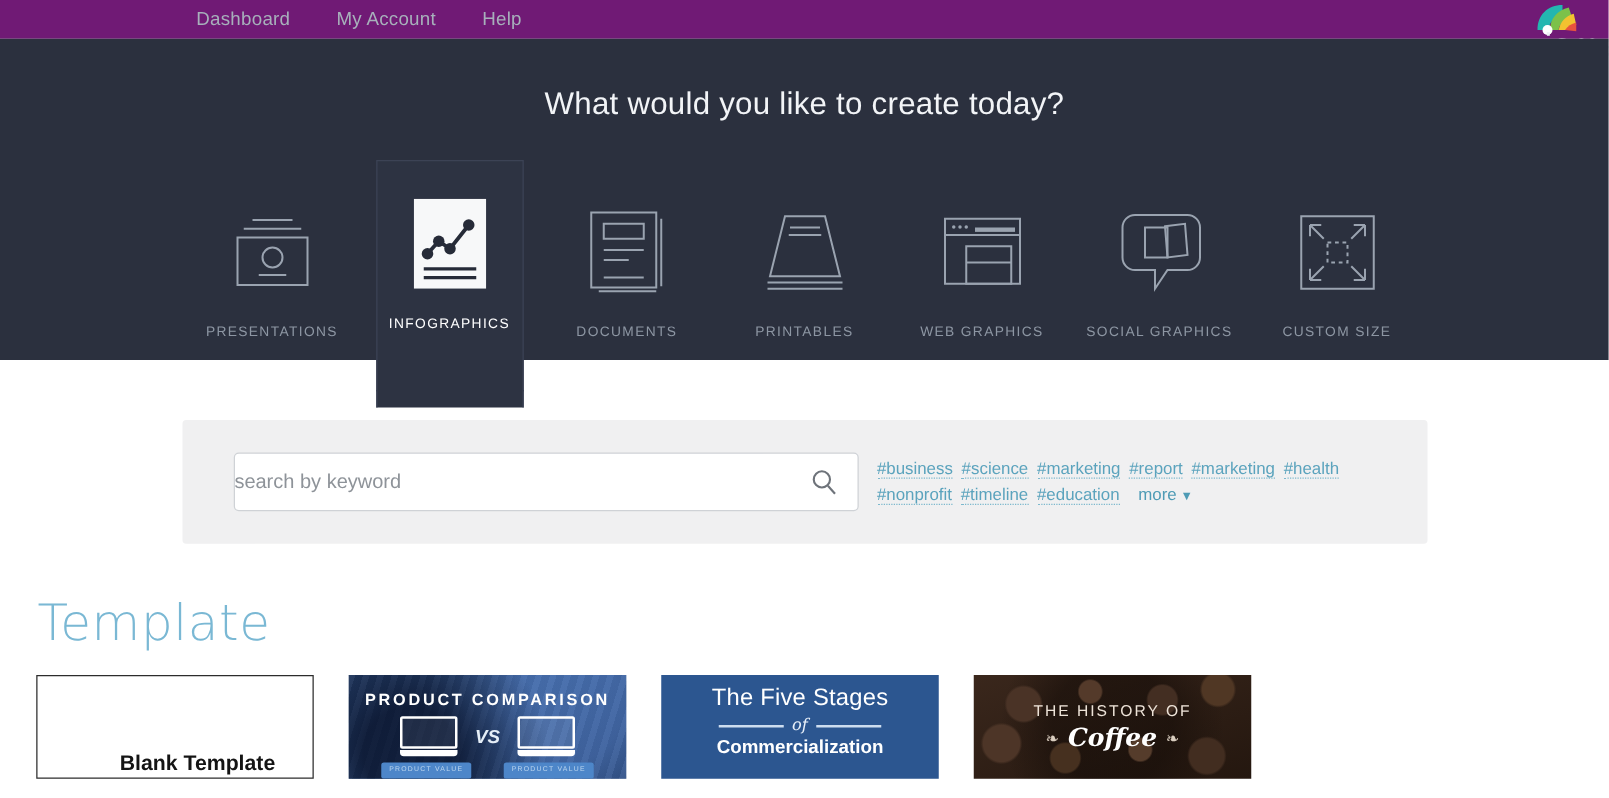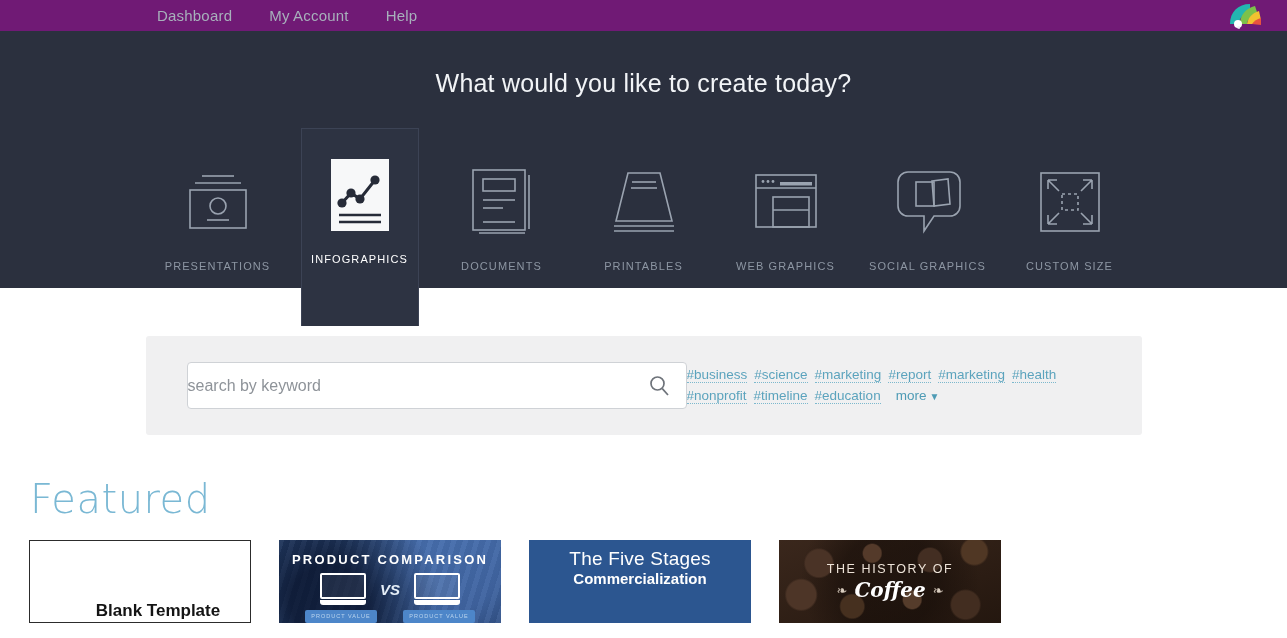--- a/index.html
+++ b/index.html
@@ -82,21 +82,21 @@
   .search-box input{
     border:0; outline:none; background:transparent;
     font-family:"Liberation Sans", sans-serif;
     font-size:16px; color:#0c4a6e;
     width:420px;
   }
   .search-box input::placeholder{ color:#8e9399; }
   .mag{ position:absolute; right:16px; top:12px; cursor:pointer; }
 
   .tags{
-    width:410px;
+    margin-left:15px; width:410px;
     display:flex; flex-wrap:wrap; align-content:center; row-gap:5px;
   }
   .tag{
     color:#5ba3bd; font-size:13.5px; margin-right:7px;
     border-bottom:1px dotted #7cb8cd; cursor:pointer; white-space:nowrap;
   }
   .more{
     color:#4e9bb5; font-size:13.5px; margin-left:8px;
     cursor:pointer; white-space:nowrap;
   }
@@ -358,21 +358,21 @@
     <span class="tag">#report</span>
     <span class="tag">#marketing</span>
     <span class="tag">#health</span>
     <span class="tag">#nonprofit</span>
     <span class="tag">#timeline</span>
     <span class="tag">#education</span>
     <span class="more"><span>more</span><span class="caret">▼</span></span>
   </div>
 </div>
 
-<div class="featured">Featured</div>
+<div class="featured">Template</div>
 
 <div class="cards">
 
   <div class="card card-blank">
     <div class="t">Blank Template</div>
   </div>
 
   <div class="card card-pc">
     <div class="t">PRODUCT COMPARISON</div>
     <div class="pc-row">
@@ -387,20 +387,25 @@
       </div>
     </div>
     <div class="pc-btns">
       <div class="pc-btn">PRODUCT VALUE</div>
       <div class="pc-btn">PRODUCT VALUE</div>
     </div>
   </div>
 
   <div class="card card-fs">
     <div class="t1">The Five Stages</div>
+    <div class="ofrow">
+      <span class="rule"></span>
+      <span class="of">of</span>
+      <span class="rule"></span>
+    </div>
     <div class="t2">Commercialization</div>
   </div>
 
   <div class="card card-cf">
     <div class="t1">THE HISTORY OF</div>
     <div class="cf-row">
       <span class="leaf">❧</span>
       <span class="t2">Coffee</span>
       <span class="leaf">❧</span>
     </div>

